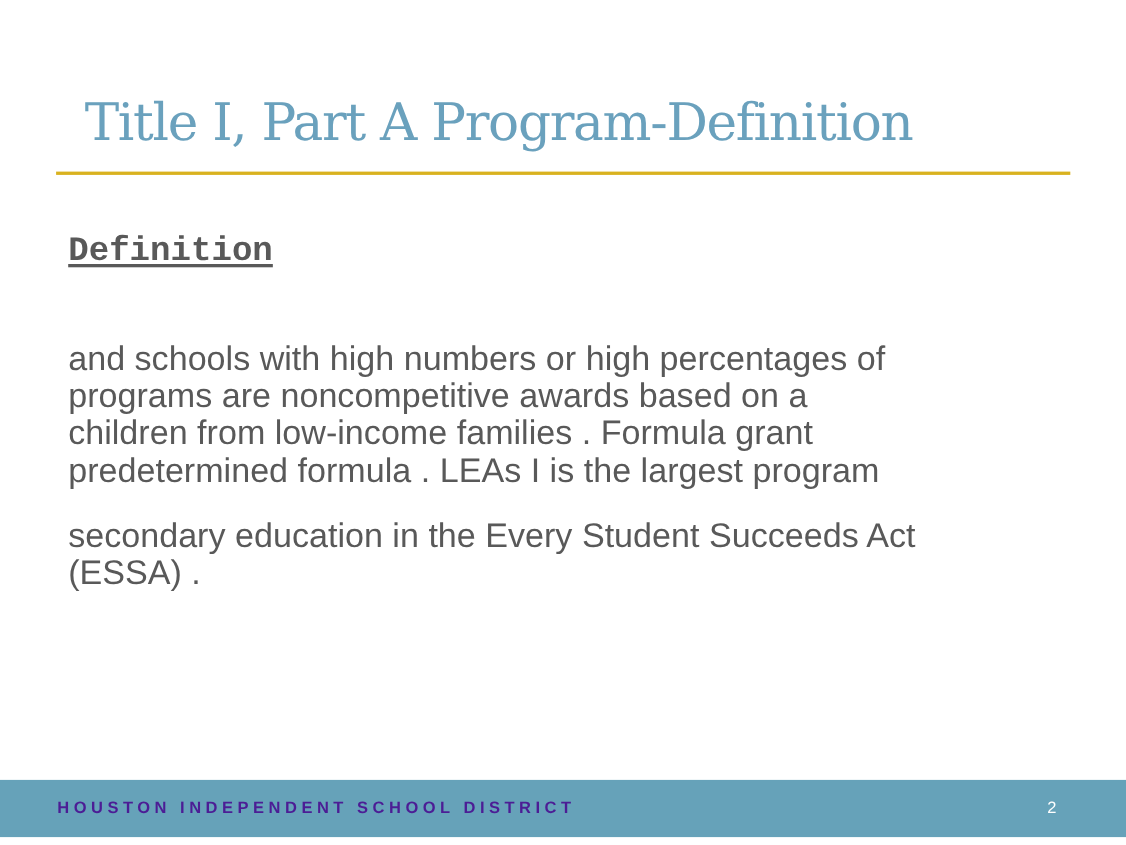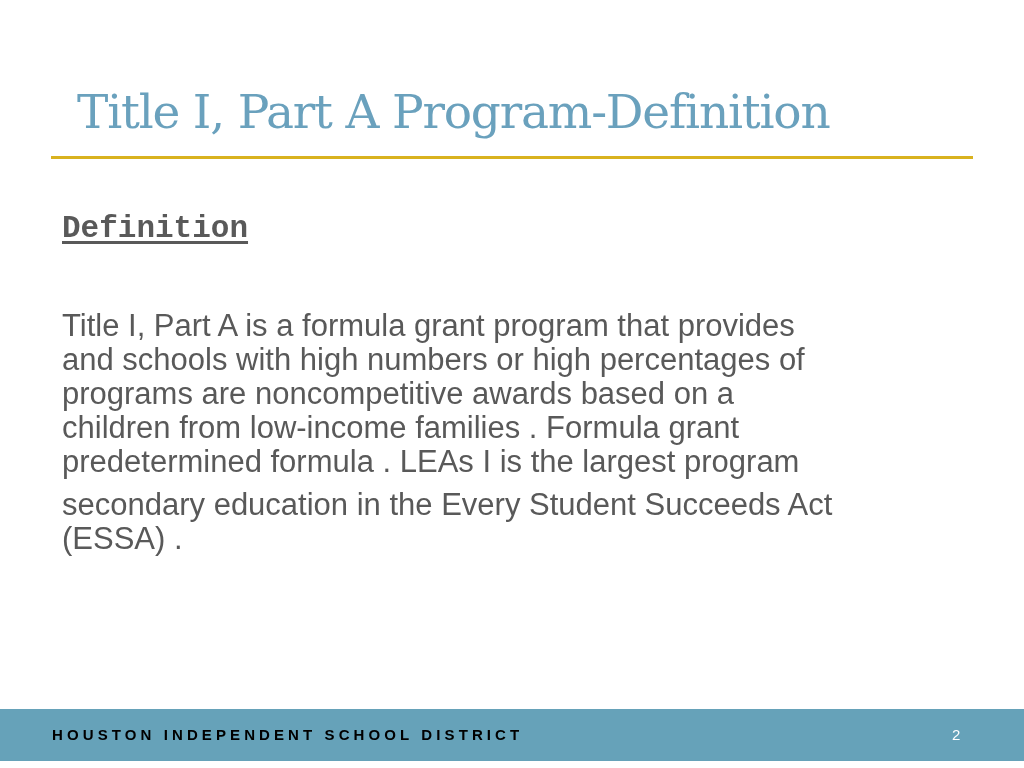--- a/index.html
+++ b/index.html
@@ -55,21 +55,21 @@
       width: 920px;
       font-family: "Liberation Sans", sans-serif;
       font-size: 31px;
       color: #595959;
     }
     .body-text p {
       margin: 0;
       line-height: 34px;
     }
     .body-text p + p {
-      margin-top: 9px;
+      margin-top: 25px;
     }
     .body-text .line {
       display: block;
       white-space: nowrap;
     }
     .footer {
       position: absolute;
       left: 0;
       top: 709px;
       width: 1024px;
@@ -78,21 +78,21 @@
     }
     .footer-org {
       position: absolute;
       left: 52px;
       top: 16px;
       font-family: "Liberation Sans", sans-serif;
       font-weight: bold;
       font-size: 15px;
       line-height: 20px;
       letter-spacing: 4.1px;
-      color: #000000;
+      color: #4c1d95;
       white-space: nowrap;
     }
     .footer-page {
       position: absolute;
       left: 952px;
       top: 16px;
       font-family: "Liberation Sans", sans-serif;
       font-size: 15px;
       line-height: 20px;
       color: #ffffff;
@@ -101,21 +101,20 @@
 </head>
 <body>
 
 <h1 class="slide-title">Title I, Part A Program-Definition</h1>
 <div class="title-rule"></div>
 
 <h2 class="section-heading">Definition</h2>
 
 <div class="body-text">
   <p>
-    <span class="line">Title I, Part A is a formula grant program that provides</span>
     <span class="line">and schools with high numbers or high percentages of</span>
     <span class="line">programs are noncompetitive awards based on a</span>
     <span class="line">children from low-income families .  Formula grant</span>
     <span class="line">predetermined formula . LEAs I is the largest program</span>
   </p>
   <p>
     <span class="line">secondary education in the Every Student Succeeds Act</span>
     <span class="line">(ESSA) .</span>
   </p>
 </div>

